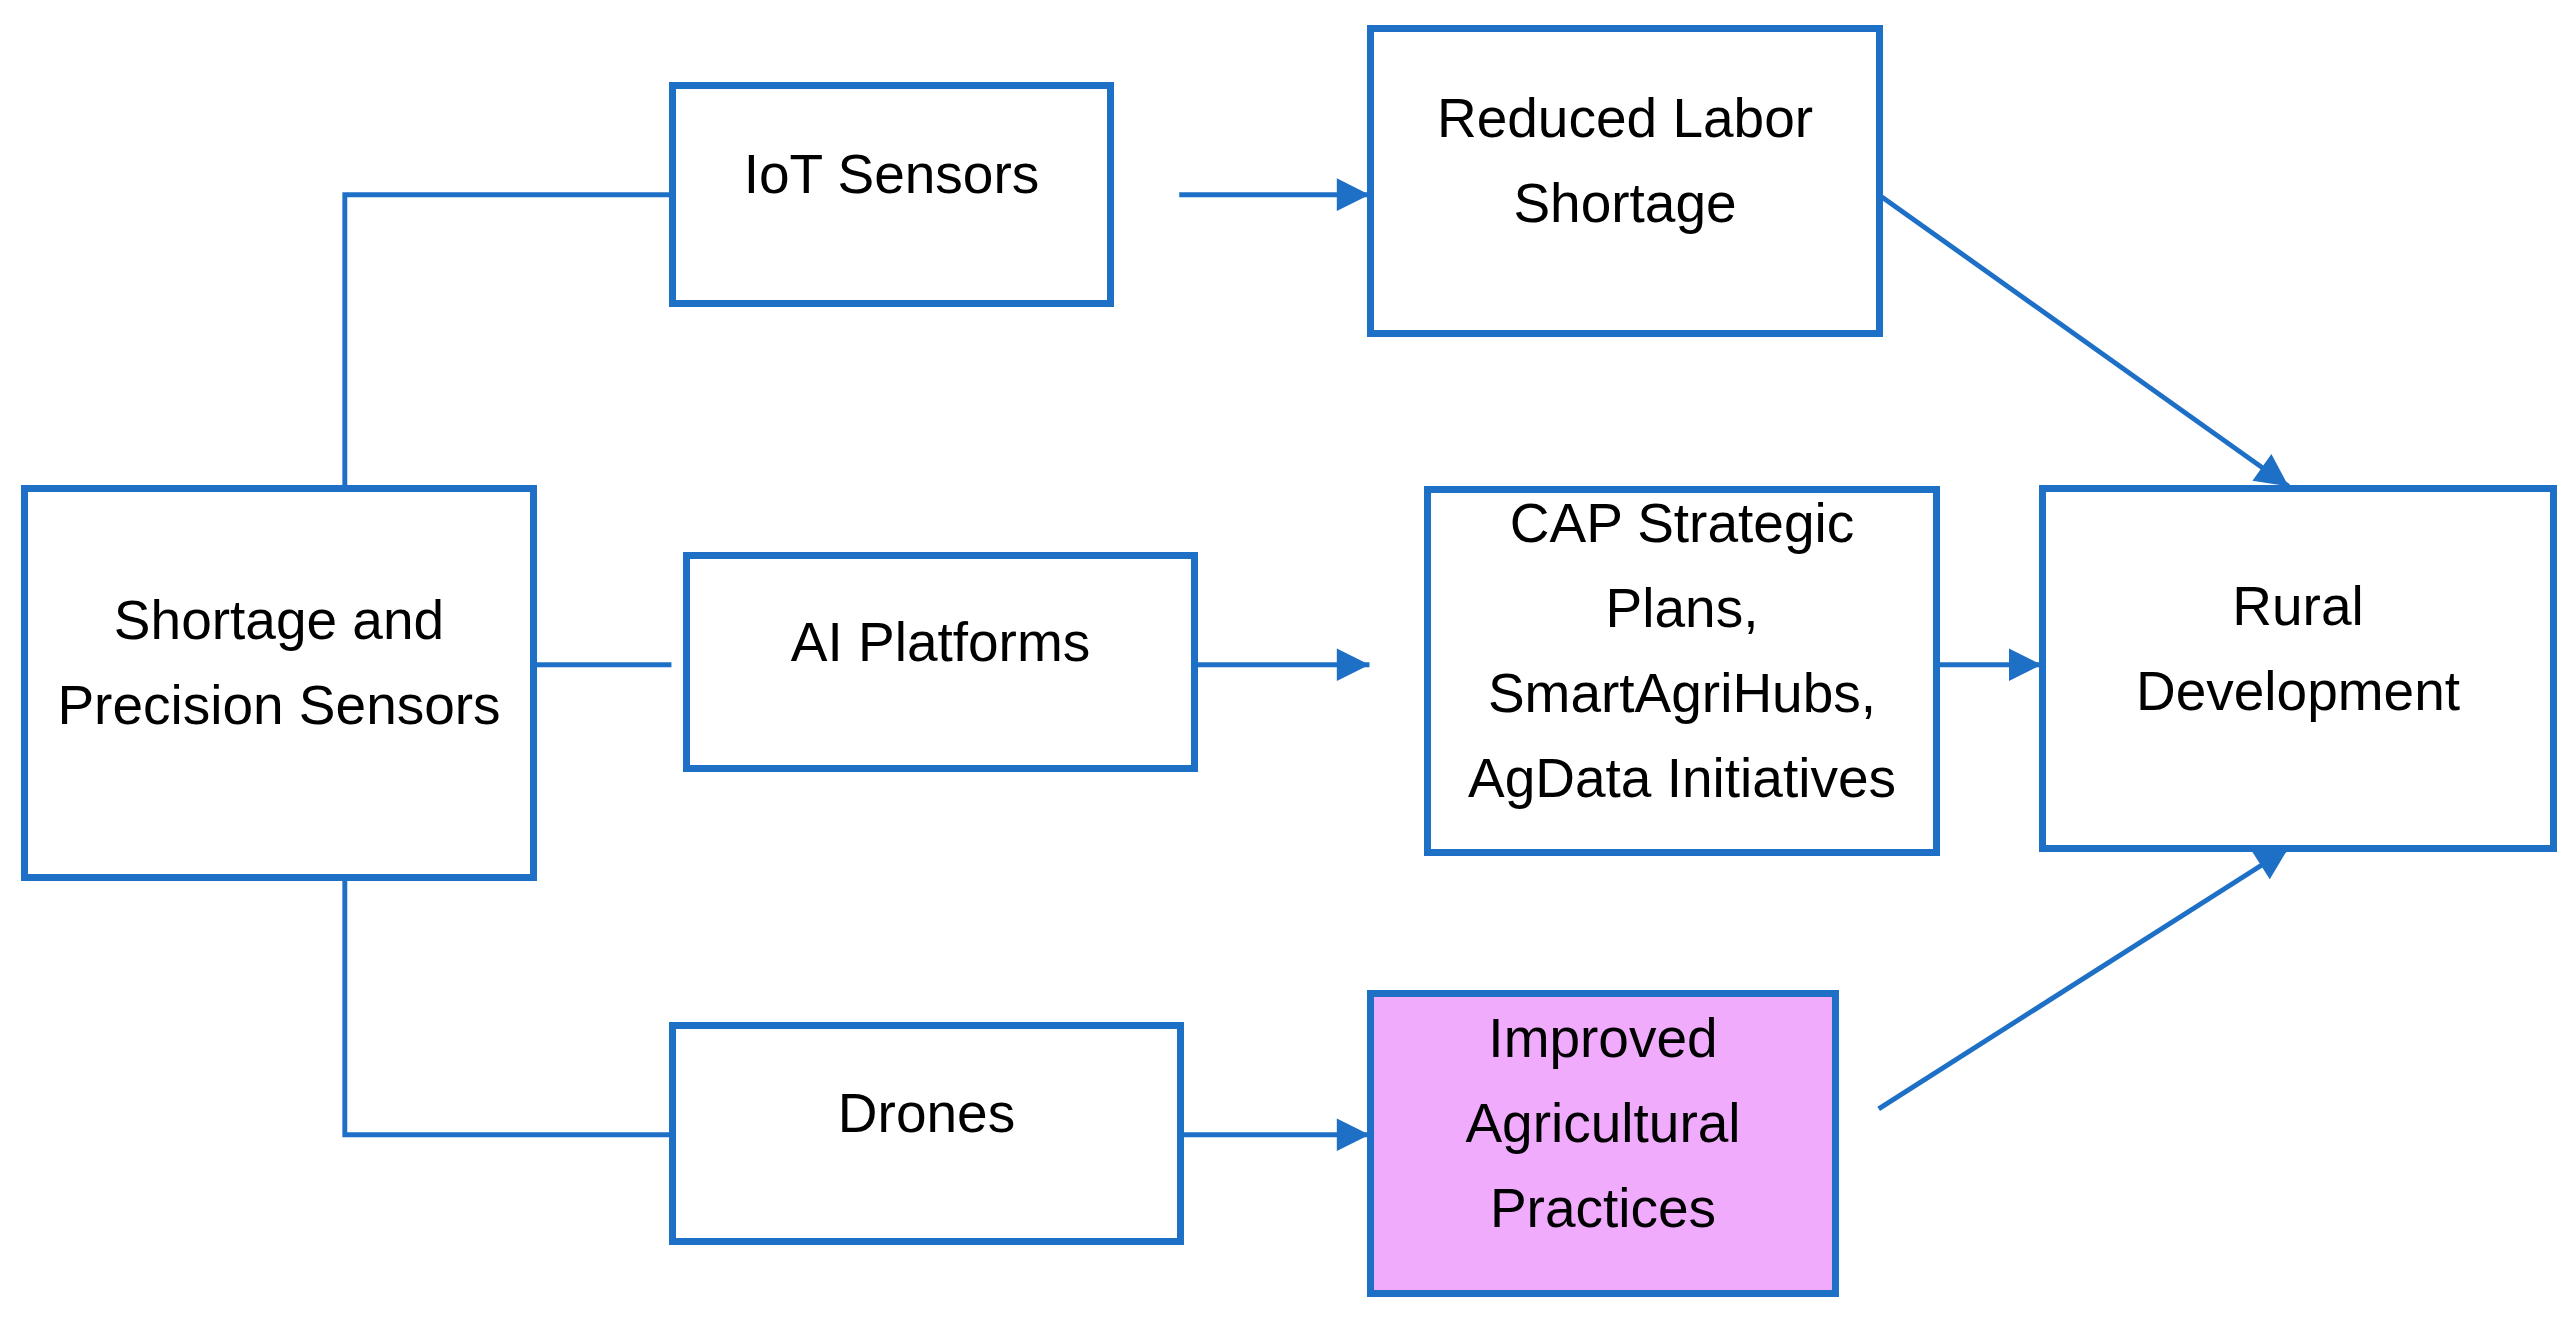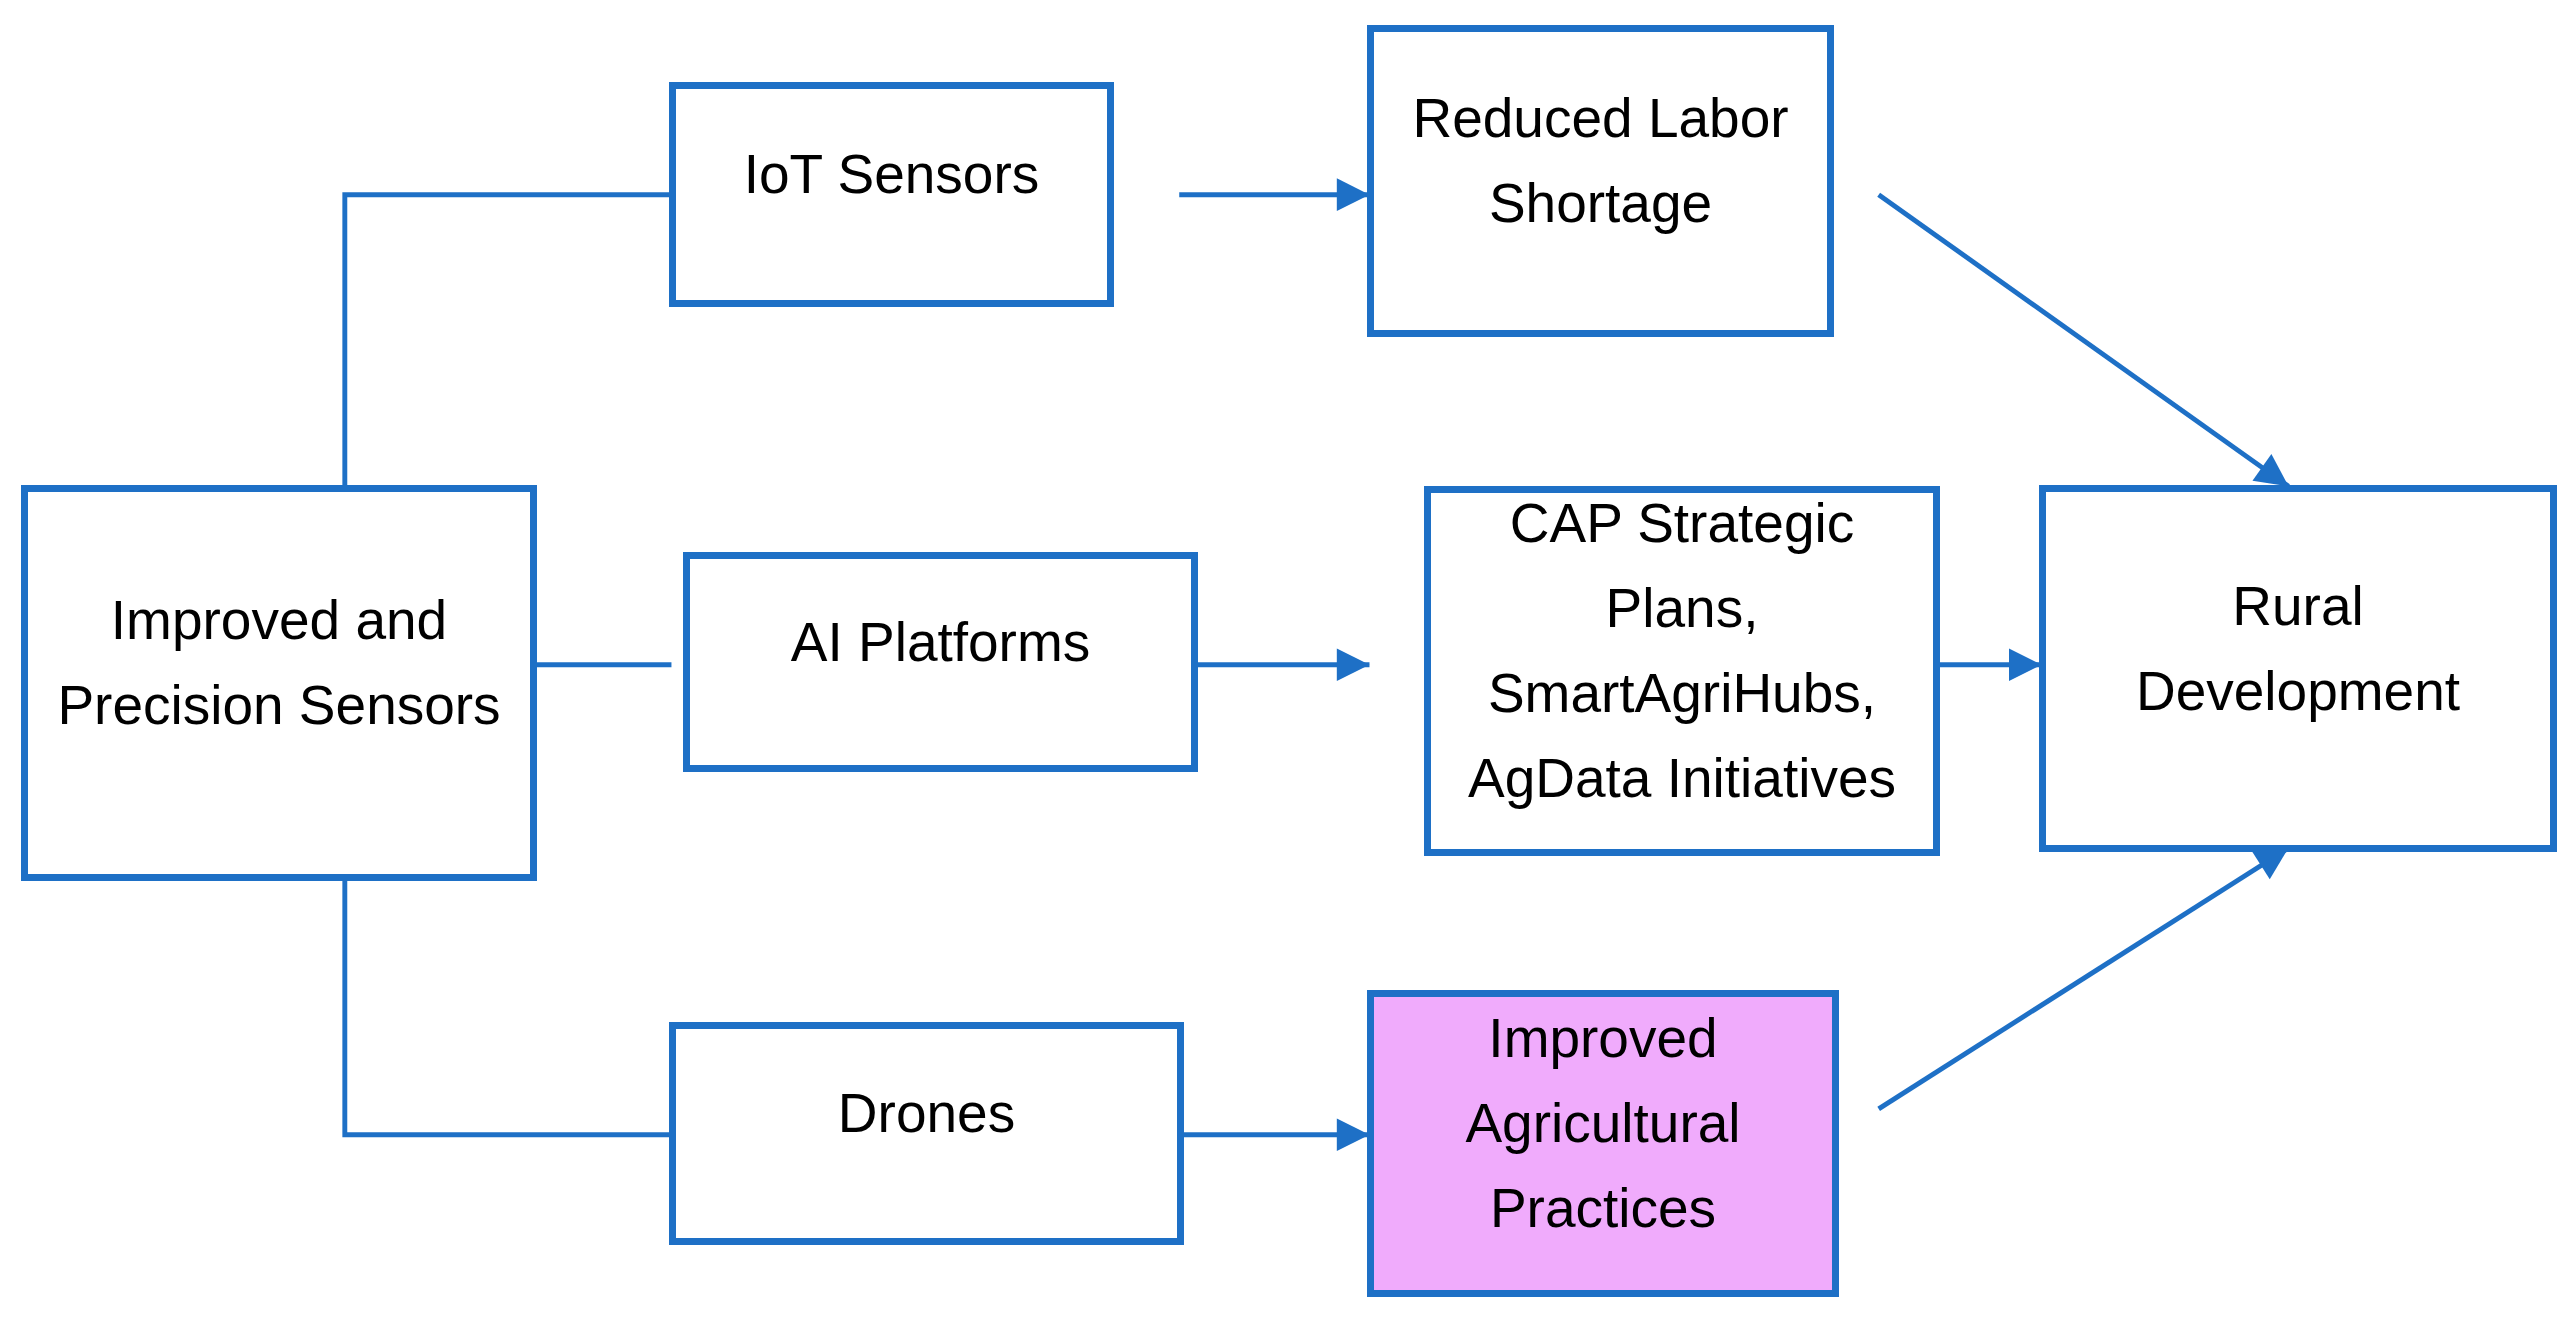--- a/index.html
+++ b/index.html
@@ -58,40 +58,40 @@
       <polyline points="1686,278 1958,278" fill="none" stroke="#1E70C6" stroke-width="7" marker-end="url(#arrowhead)"></polyline>
       <polyline points="1686,950 1958,950" fill="none" stroke="#1E70C6" stroke-width="7" marker-end="url(#arrowhead)"></polyline>
       <polyline points="1686,1622 1958,1622" fill="none" stroke="#1E70C6" stroke-width="7" marker-end="url(#arrowhead)"></polyline>
       <polyline points="2686,278 3272,695" fill="none" stroke="#1E70C6" stroke-width="7" marker-end="url(#arrowhead)"></polyline>
       <polyline points="2686,950 2919,950" fill="none" stroke="#1E70C6" stroke-width="7" marker-end="url(#arrowhead)"></polyline>
       <polyline points="2686,1585 3272,1212" fill="none" stroke="#1E70C6" stroke-width="7" marker-end="url(#arrowhead)"></polyline>
     </svg>
 
 <div class="node" style="left: 21px; top: 485px; width: 516px; height: 396px; background: rgb(255, 255, 255); border: 7px solid rgb(30, 112, 198);">
       <div class="label" style="color: rgb(0, 0, 0);">
-        <span>Improved and</span>
+        <span>Shortage and</span>
         <span>Precision Sensors</span>
       </div>
     </div>
     <div class="node" style="left: 669px; top: 82px; width: 445px; height: 225px; background: rgb(255, 255, 255); border: 7px solid rgb(30, 112, 198);">
       <div class="label" style="color: rgb(0, 0, 0);">
         <span>IoT Sensors</span>
       </div>
     </div>
     <div class="node" style="left: 669px; top: 552px; width: 515px; height: 220px; background: rgb(255, 255, 255); border: 7px solid rgb(30, 112, 198); margin-left: 14px;">
       <div class="label" style="color: rgb(0, 0, 0);">
         <span>AI Platforms</span>
       </div>
     </div>
     <div class="node" style="left: 669px; top: 1022px; width: 515px; height: 223px; background: rgb(255, 255, 255); border: 7px solid rgb(30, 112, 198);">
       <div class="label" style="color: rgb(0, 0, 0);">
         <span>Drones</span>
       </div>
     </div>
-    <div class="node" style="left: 1367px; top: 24.5px; width: 467px; height: 312px; background: rgb(255, 255, 255); border: 7px solid rgb(30, 112, 198);">
+    <div class="node" style="left: 1367px; top: 24.5px; width: 516px; height: 312px; background: rgb(255, 255, 255); border: 7px solid rgb(30, 112, 198);">
       <div class="label" style="color: rgb(0, 0, 0);">
         <span>Reduced Labor</span>
         <span>Shortage</span>
       </div>
     </div>
     <div class="node" style="left: 1424px; top: 486px; width: 516px; height: 370px; background: rgb(255, 255, 255); border: 7px solid rgb(30, 112, 198);">
       <div class="label" style="color: rgb(0, 0, 0);">
         <span>CAP Strategic</span>
         <span>Plans,</span>
         <span>SmartAgriHubs,</span>

